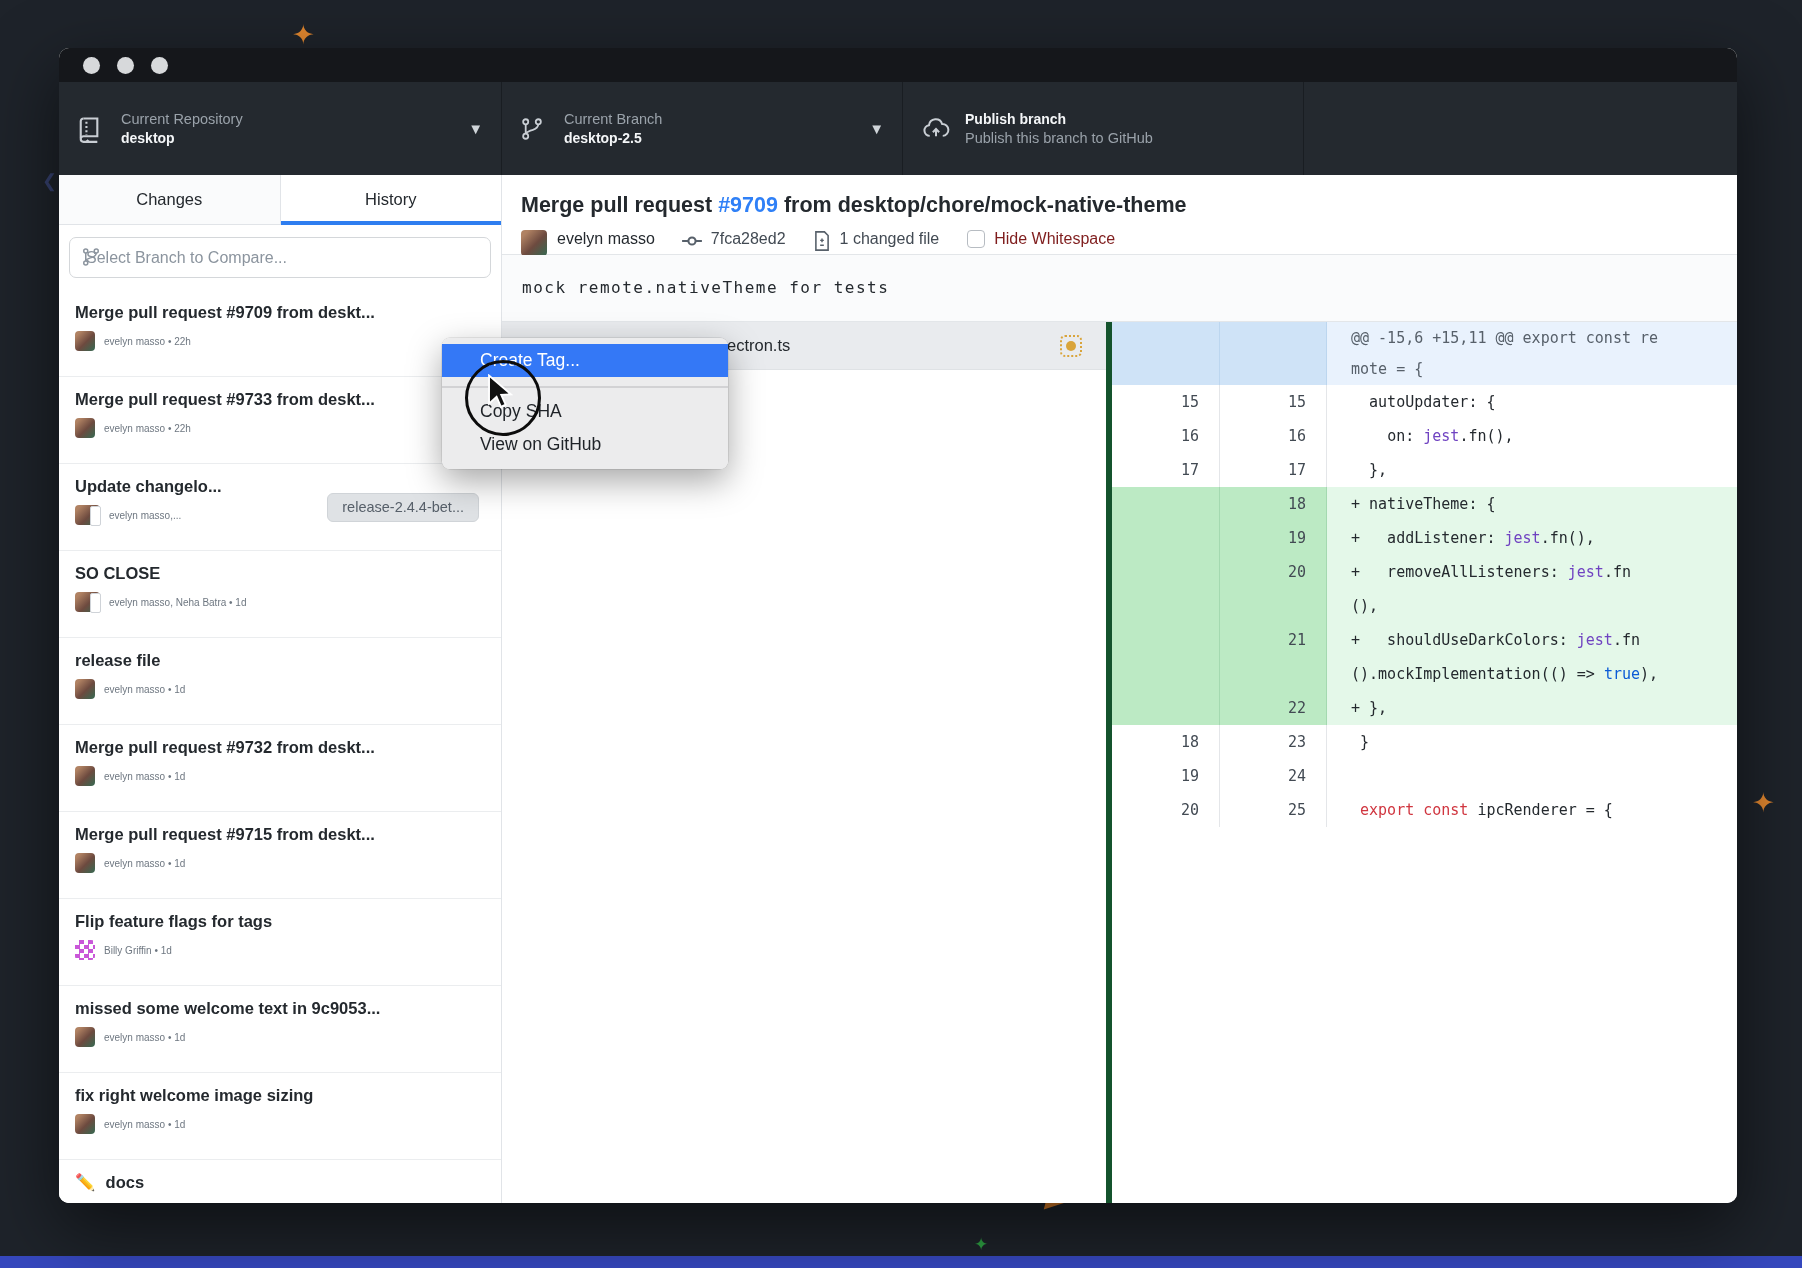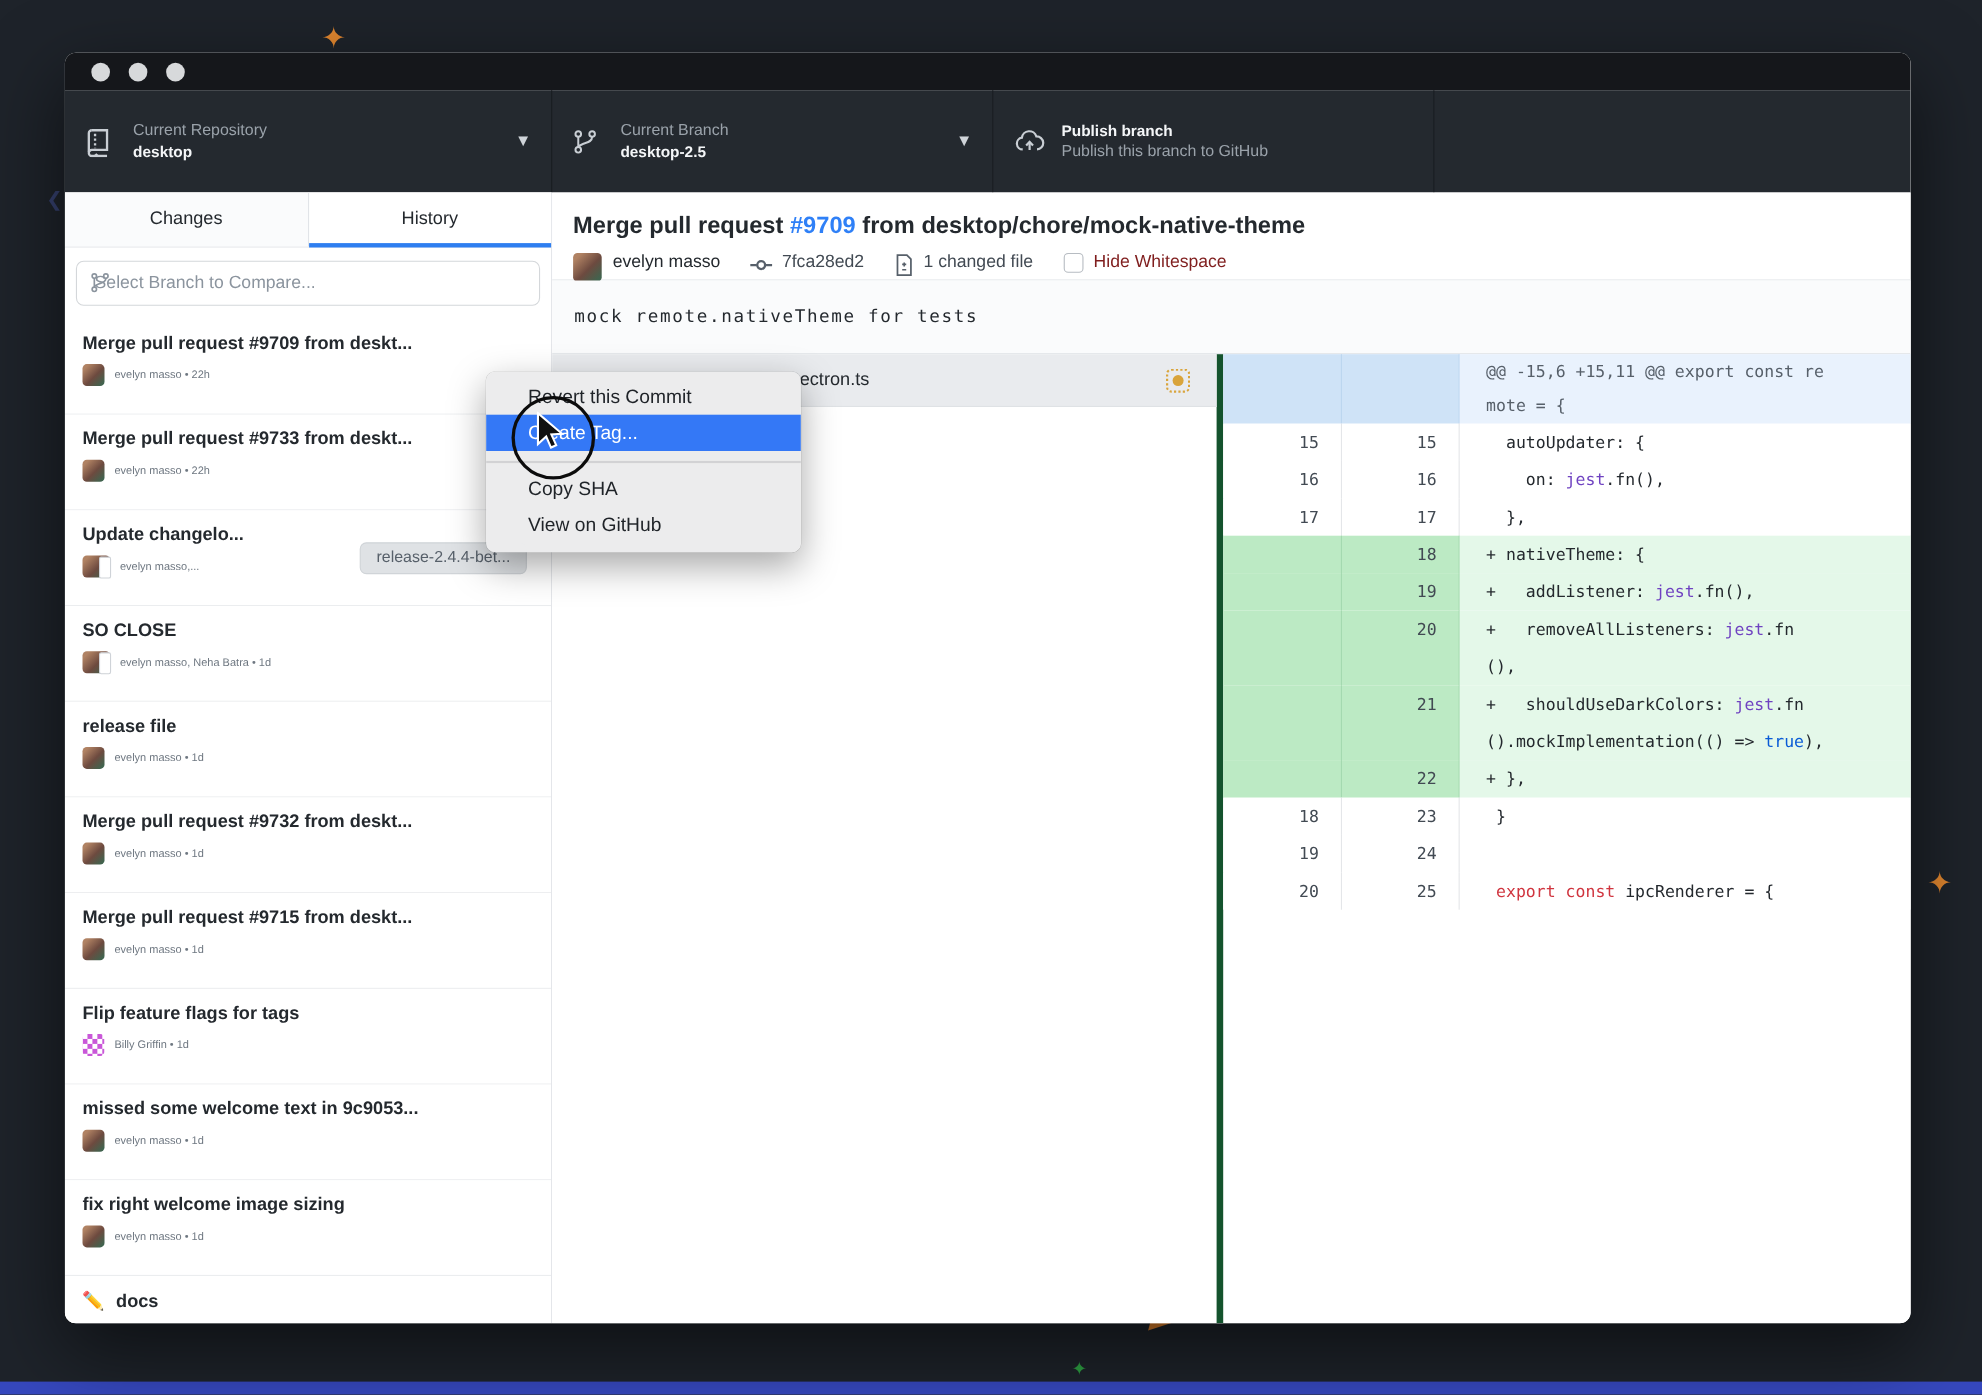--- a/index.html
+++ b/index.html
@@ -369,21 +369,20 @@
                 <div class="dcode"><span> </span><span class="c-red">export</span><span> </span><span class="c-red">const</span><span> ipcRenderer = {</span></div>
               </div>
             </div>
         </div>
       </div>
 
     </div>
   </div>
 
   <div class="context-menu">
-      <div class="menu-item">Revert this Commit</div>
       <div class="menu-item hl">Create Tag...</div>
       <div class="menu-sep"></div>
       <div class="menu-item">Copy SHA</div>
       <div class="menu-item">View on GitHub</div>
     </div>
   <div class="cursor-ring"></div>
   <svg class="cursor" width="32" height="36" viewBox="0 0 20 23">
     <path d="M3 1 L3 19 L7.8 14.6 L10.6 21 L13.6 19.6 L10.8 13.4 L17 13 Z" fill="#111" stroke="#fff" stroke-width="1.2"></path>
   </svg>
 

